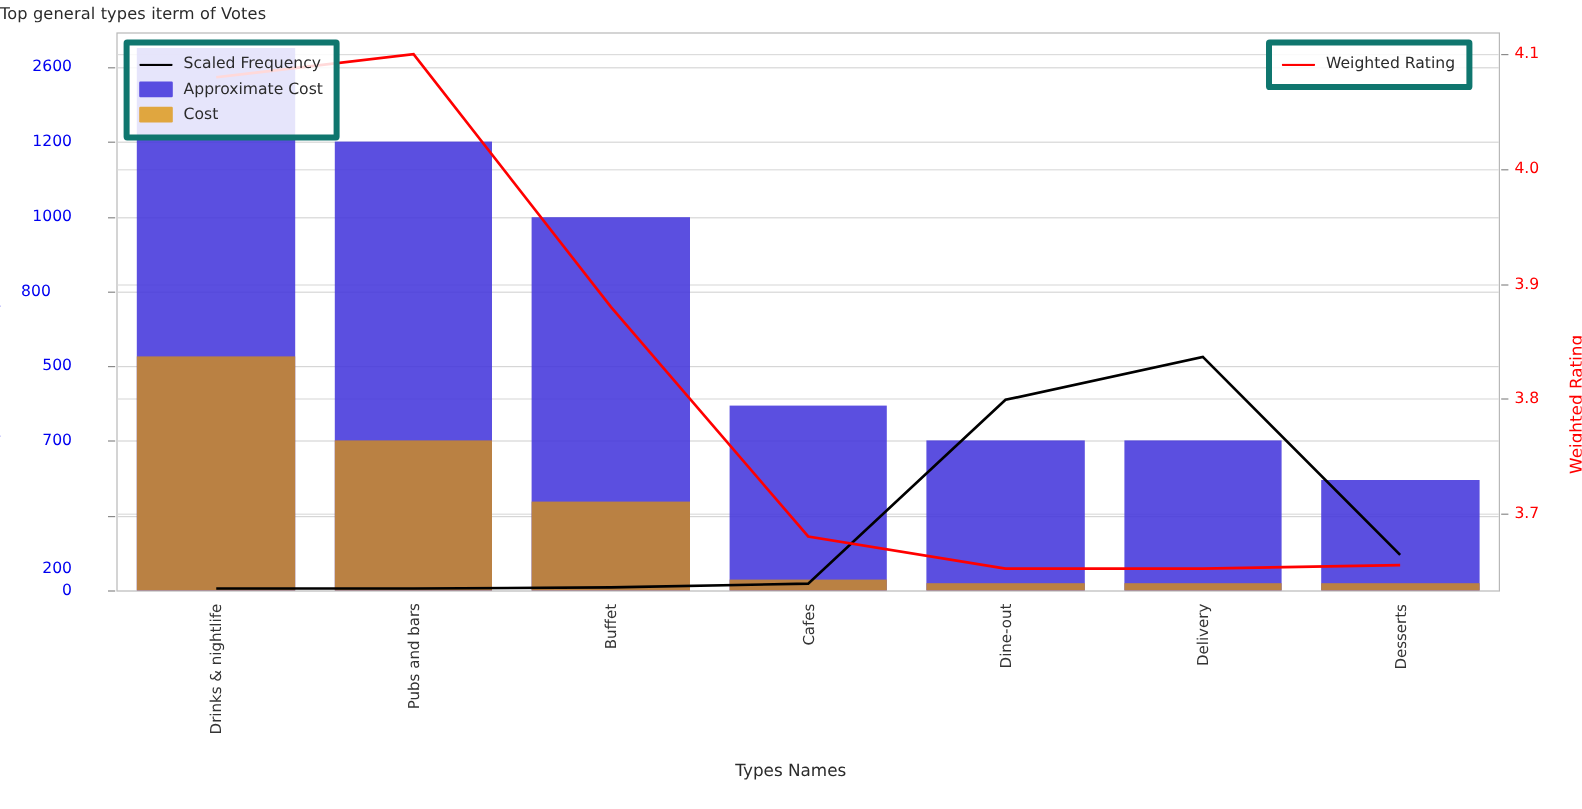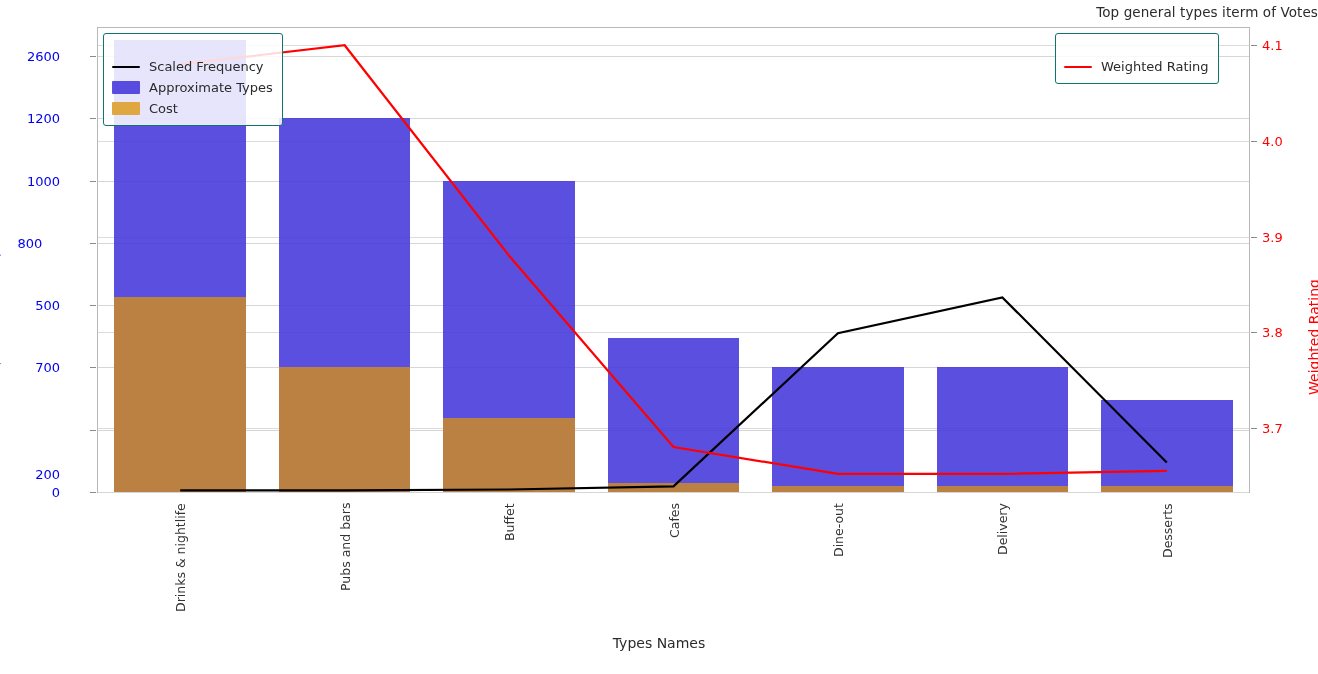--- a/index.html
+++ b/index.html
@@ -1,21 +1,21 @@
 <!DOCTYPE html>
 <html><head>
 <meta charset="utf-8">
 <style>
   html,body{margin:0;padding:0;background:#ffffff;}
   body{width:1318px;height:674px;font-family:"DejaVu Sans","Liberation Sans",sans-serif;overflow:hidden;}
   #root{position:relative;width:1318px;height:674px;}
 
   
   .chart-title{
-    position:absolute;left:0;top:4px;width:1318px;text-align:right;
+    position:absolute;left:0;top:4px;width:1318px;text-align:left;
     font-size:13.5px;color:#2b2b2b;letter-spacing:.1px;
   }
 
   
   #plot{
     position:absolute;left:97px;top:27px;width:1153px;height:466px;
     box-sizing:border-box;border:1px solid #b8b8b8;background:#ffffff;
   }
   .grid-line{position:absolute;left:0;width:100%;height:1px;background:#d6d6d6;}
   .grid-line.r{background:#dcdcdc;}
@@ -58,21 +58,21 @@
   .xtick-wrap{position:absolute;top:503px;height:0;}
   .xtick-rot{
     position:absolute;left:0;top:0;white-space:nowrap;
     font-size:12.5px;color:#333333;
     transform:rotate(-90deg);transform-origin:left top;
   }
 
   
   .legend{
     position:absolute;background:rgba(255,255,255,.85);
-    border:1px solid #0f766e;border-radius:3px;padding:22px 9px 6px 8px;
+    border:5px solid #0f766e;border-radius:3px;padding:5px 9px 6px 8px;
     font-size:13px;color:#2b2b2b;
   }
   #legend-left{left:103px;top:33px;}
   #legend-right{left:1055px;top:33px;}
   .legend-row{display:flex;align-items:center;height:21px;}
   .swatch{display:inline-block;width:28px;height:13px;margin-right:9px;border-radius:1px;}
   .swatch.line{height:0;border-top:2.2px solid #000;margin-top:0;}
   .swatch.line.red{border-top-color:#ff0000;}
   .legend-label{line-height:21px;}
 </style>
@@ -173,21 +173,21 @@
   <div class="ylabel-right">Weighted Rating</div>
   <div class="xlabel">Types Names</div>
 
   <div class="legend" id="legend-left">
     <div class="legend-row">
       <span class="swatch line"></span>
       <span class="legend-label">Scaled Frequency</span>
     </div>
     <div class="legend-row">
       <span class="swatch" style="background:#4437dc;opacity:.88"></span>
-      <span class="legend-label">Approximate Types</span>
+      <span class="legend-label">Approximate Cost</span>
     </div>
     <div class="legend-row">
       <span class="swatch" style="background:#e0a63f"></span>
       <span class="legend-label">Cost</span>
     </div>
   </div>
 
   <div class="legend" id="legend-right">
     <div class="legend-row">
       <span class="swatch line red"></span>

